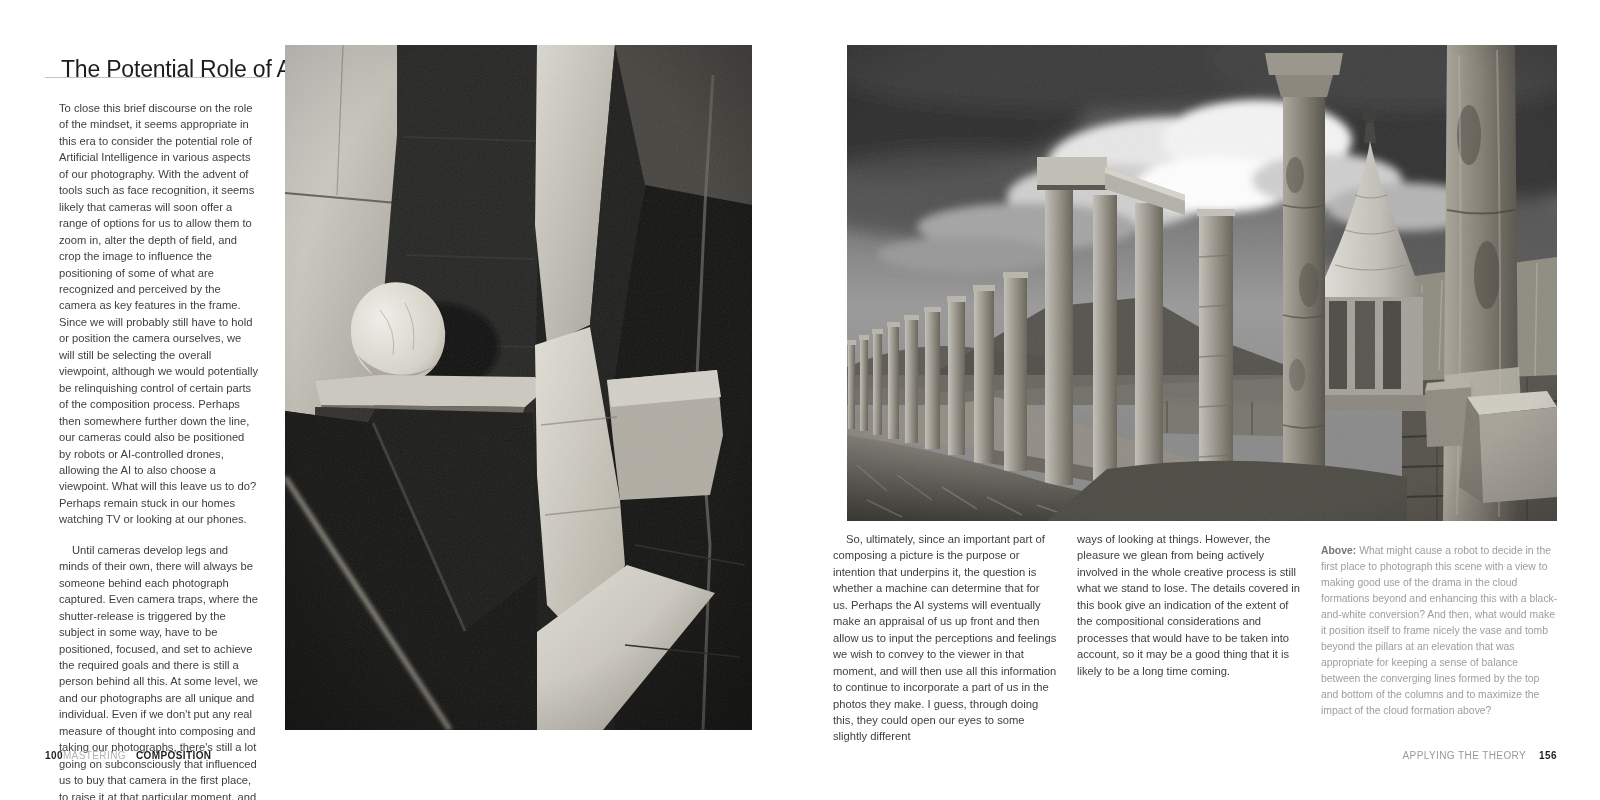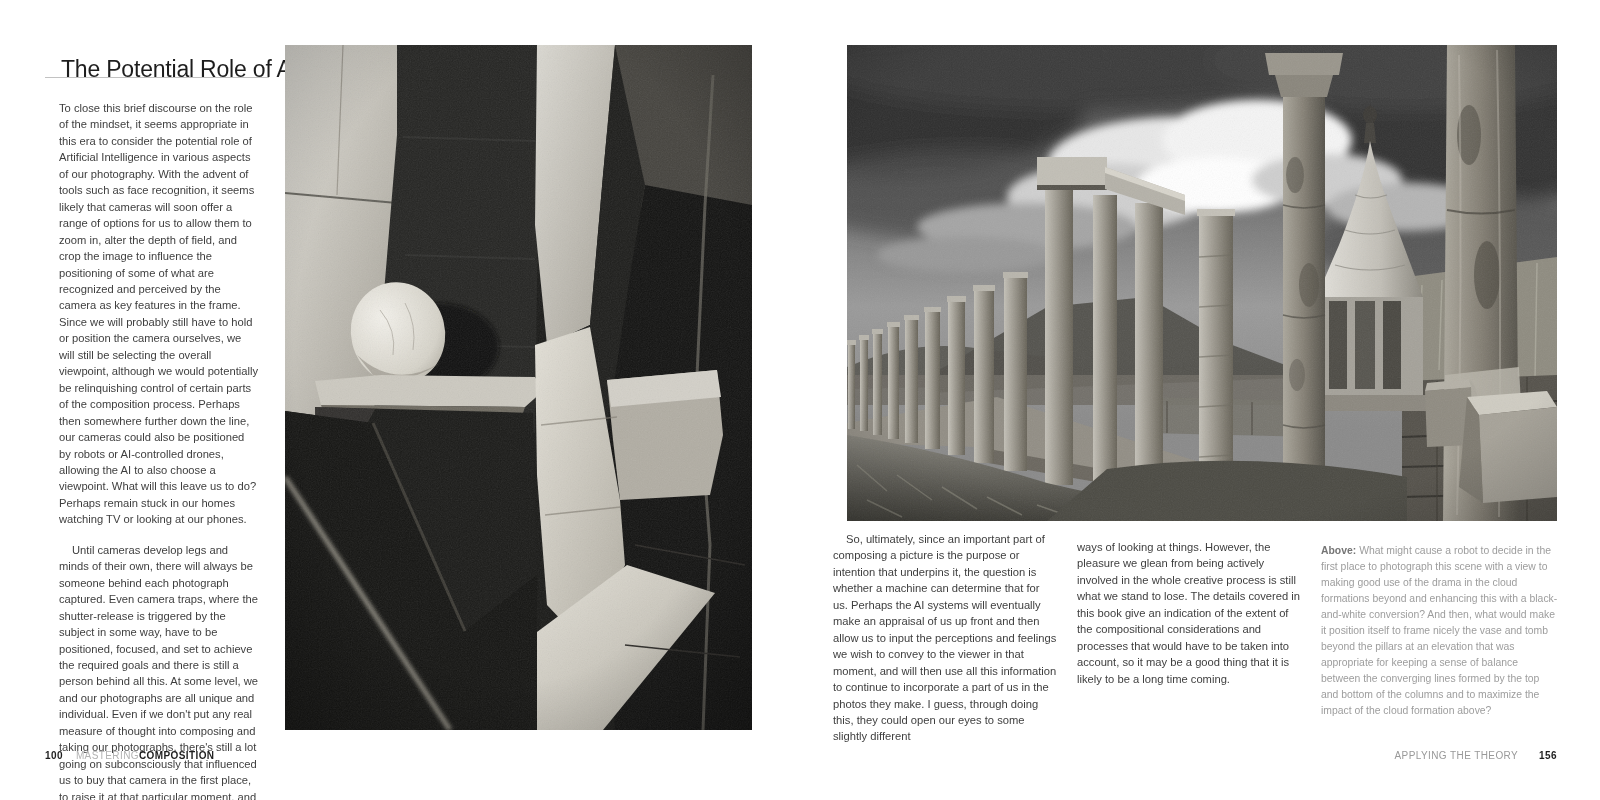--- a/index.html
+++ b/index.html
@@ -19,32 +19,32 @@
                   font-size:10.4px; line-height:16.2px; color:#9d9d9d; }
   .cap-lead { font-weight:bold; color:#757575; margin-right:3px; }
 
   .photo { position:absolute; display:block; }
   #photo-rocks { left:285px; top:45px; width:467px; height:685px; }
   #photo-ruins { left:847px; top:45px; width:710px; height:476px; }
 
   .rcol { position:absolute; top:531px; width:224px; font-size:11.2px; line-height:16.45px; color:#3e3e3e; }
   .rcol p { margin:0; }
   #rcol1 { left:833px; }
-  #rcol2 { left:1077px;margin-top:8px; }
+  #rcol2 { left:1077px; }
 
   .caption-right { position:absolute; left:1321px; top:533px; width:238px; text-align:left;
                    font-size:10.4px; line-height:16px; color:#9d9d9d; }
 
   .footer { position:absolute; top:750px; font-size:10px; letter-spacing:0.4px; white-space:nowrap; }
   #footer-left { left:45px; }
   #footer-right { right:43px; text-align:right; }
   .pg-num { font-weight:bold; color:#1e1e1e; }
-  .book-light { color:#b2b2b2; margin-left:13px; }
-  .book-bold { font-weight:bold; color:#1e1e1e; margin-left:0; }
-  .section-light { color:#999999; margin-right:21px; }
+  .book-light { color:#b2b2b2; }
+  .book-bold { font-weight:bold; color:#1e1e1e; margin-left:10px; }
+  .section-light { color:#999999; margin-right:13px; }
 </style>
 </head>
 <body>
 
 <div class="spread">
 
   <h1 class="title">The Potential Role of AI</h1>
   <div class="title-rule"></div>
 
   <div class="body-col">

